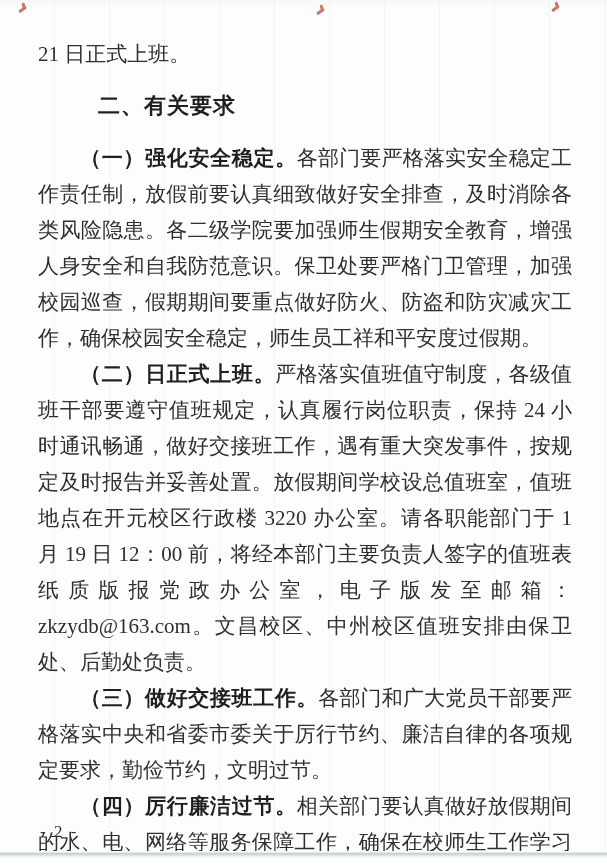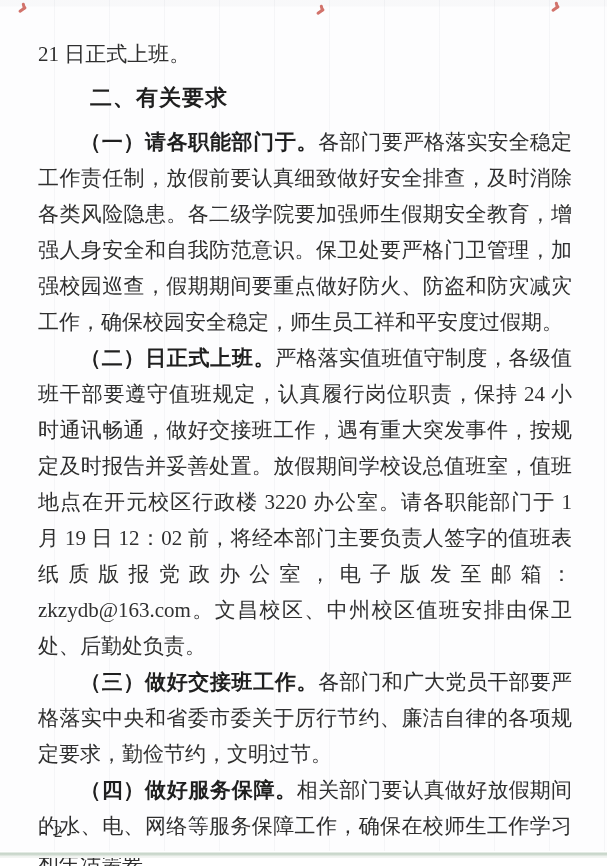--- a/index.html
+++ b/index.html
@@ -16,21 +16,21 @@
       repeating-linear-gradient(90deg, transparent 0px, transparent 54px, rgba(170,176,188,0.10) 54px, rgba(170,176,188,0.10) 55px);
     color:#2f2f2f;
   }
   .content{
     position:absolute;left:38px;top:36px;width:534px;
     font-size:21px;line-height:36px;
     text-align:justify;text-align-last:left;
   }
   .cont-line{margin:0;text-indent:0;}
   .sec-heading{
-    margin:8px;font-weight:bold;color:#1f1f1f;
+    margin:16px;font-weight:bold;color:#1f1f1f;
     text-indent:2em;font-size:22px;letter-spacing:1px;
   }
   .para{margin:0;text-indent:2em;}
   .ptitle{font-weight:bold;color:#1f1f1f;letter-spacing:0.5px;}
   .page-number{
     position:absolute;left:40px;bottom:16px;
     font-size:17px;letter-spacing:2px;color:#333;
   }
   .bottom-edge{
     position:absolute;left:0;right:0;bottom:0;height:7px;
@@ -56,26 +56,26 @@
   <span class="red-mark rm-1" style="background: rgb(196, 69, 58);"></span>
   <span class="red-mark rm-2" style="background: rgb(196, 69, 58);"></span>
   <span class="red-mark rm-3" style="background: rgb(196, 69, 58);"></span>
 
   <div class="content">
 
     <p class="cont-line">21 日正式上班。</p>
 
     <p class="sec-heading">二、有关要求</p>
 
-    <p class="para"><span class="ptitle"><span>（一）</span><span>请各职能部门于。</span></span><span>各部门要严格落实安全稳定工作责任制，放假前要认真细致做好安全排查，及时消除各类风险隐患。各二级学院要加强师生假期安全教育，增强人身安全和自我防范意识。保卫处要严格门卫管理，加强校园巡查，假期期间要重点做好防火、防盗和防灾减灾工作，确保校园安全稳定，师生员工祥和平安度过假期。</span></p>
+    <p class="para"><span class="ptitle"><span>（一）</span><span>强化安全稳定。</span></span><span>各部门要严格落实安全稳定工作责任制，放假前要认真细致做好安全排查，及时消除各类风险隐患。各二级学院要加强师生假期安全教育，增强人身安全和自我防范意识。保卫处要严格门卫管理，加强校园巡查，假期期间要重点做好防火、防盗和防灾减灾工作，确保校园安全稳定，师生员工祥和平安度过假期。</span></p>
 
-    <p class="para"><span class="ptitle"><span>（二）</span><span>日正式上班。</span></span><span>严格落实值班值守制度，各级值班干部要遵守值班规定，认真履行岗位职责，保持 24 小时通讯畅通，做好交接班工作，遇有重大突发事件，按规定及时报告并妥善处置。放假期间学校设总值班室，值班地点在开元校区行政楼 3220 办公室。请各职能部门于 1 月 19 日 12：02 前，将经本部门主要负责人签字的值班表纸质版报党政办公室，电子版发至邮箱：zkzydb@163.com。文昌校区、中州校区值班安排由保卫处、后勤处负责。</span></p>
+    <p class="para"><span class="ptitle"><span>（二）</span><span>日正式上班。</span></span><span>严格落实值班值守制度，各级值班干部要遵守值班规定，认真履行岗位职责，保持 24 小时通讯畅通，做好交接班工作，遇有重大突发事件，按规定及时报告并妥善处置。放假期间学校设总值班室，值班地点在开元校区行政楼 3220 办公室。请各职能部门于 1 月 19 日 12：00 前，将经本部门主要负责人签字的值班表纸质版报党政办公室，电子版发至邮箱：zkzydb@163.com。文昌校区、中州校区值班安排由保卫处、后勤处负责。</span></p>
 
     <p class="para"><span class="ptitle"><span>（三）</span><span>做好交接班工作。</span></span><span>各部门和广大党员干部要严格落实中央和省委市委关于厉行节约、廉洁自律的各项规定要求，勤俭节约，文明过节。</span></p>
 
-    <p class="para"><span class="ptitle"><span>（四）</span><span>做好服务保障。</span></span><span>相关部门要认真做好放假期间的水、电、网络等服务保障工作，确保在校师生工作学习和生活需要。</span></p>
+    <p class="para"><span class="ptitle"><span>（四）</span><span>厉行廉洁过节。</span></span><span>相关部门要认真做好放假期间的水、电、网络等服务保障工作，确保在校师生工作学习和生活需要。</span></p>
 
   </div>
 
   <div class="page-number">- 2 -</div>
 
   <div class="bottom-edge"></div>
 </div>
 
 </body></html>

